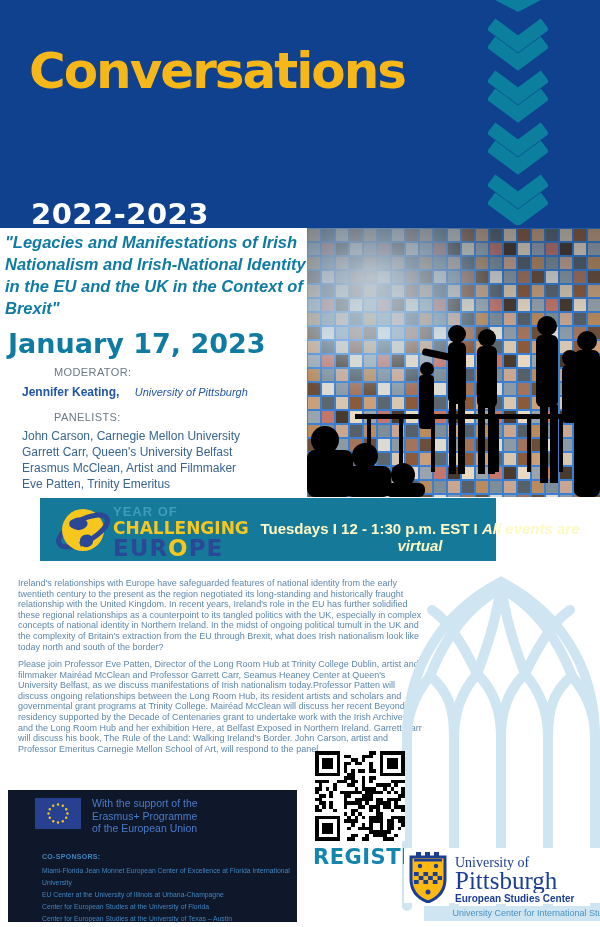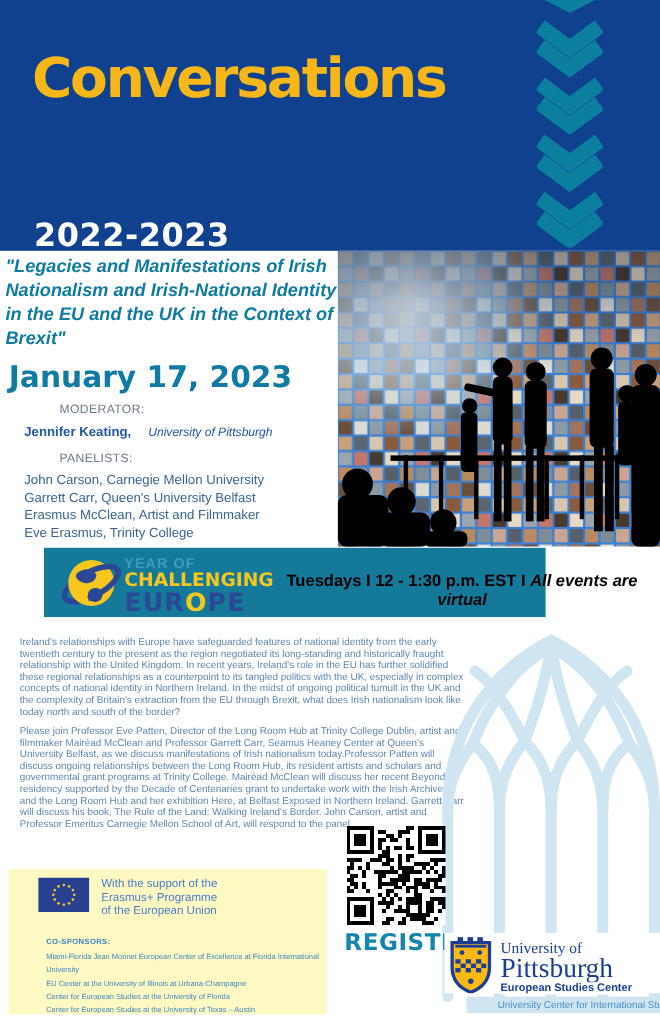--- a/index.html
+++ b/index.html
@@ -35,33 +35,33 @@
   
   .banner{position:absolute;left:40px;top:498px;width:456px;height:63px;background:#15799a;}
   .globe{position:absolute;left:14px;top:3px;}
   .logo-line1{position:absolute;left:73px;top:6px;font-size:13px;font-weight:600;color:#3f9cba;letter-spacing:1px;}
   .logo-line2{position:absolute;left:73px;top:20px;font-size:17px;font-weight:800;color:#f7c71e;
               font-family:"DejaVu Sans",sans-serif;letter-spacing:0px;}
   .logo-line3{position:absolute;left:73px;top:37px;font-size:23px;font-weight:800;color:#2a4896;
               font-family:"DejaVu Sans",sans-serif;letter-spacing:1px;}
   .logo-line3 .o-yellow{color:#f7c71e;}
   .schedule{position:absolute;left:200px;top:22px;width:360px;text-align:center;
-            font-size:15px;font-weight:bold;color:#000000;}
+            font-size:15px;font-weight:bold;color:#fef9c3;}
   .schedule .it{font-style:italic;}
 
   
   .para{position:absolute;left:18px;width:404px;font-size:9px;line-height:10.6px;color:#5d87ad;}
   .para1{top:578px;}
   .para2{top:659px;}
 
   
   .window{position:absolute;left:402px;top:572px;}
 
   
-  .support-box{position:absolute;left:8px;top:790px;width:289px;height:132px;background:#fef9c3;}
+  .support-box{position:absolute;left:8px;top:790px;width:289px;height:132px;background:#0f172a;}
   .euflag{position:absolute;left:27px;top:8px;width:46px;height:31px;background:#27408f;}
   .erasmus{position:absolute;left:84px;top:7px;font-size:10.5px;line-height:12.5px;color:#4a7cc9;}
   .cosp-label{position:absolute;left:34px;top:63px;font-size:7px;font-weight:bold;color:#3f86c0;letter-spacing:0.3px;}
   .cosp-list{position:absolute;left:34px;top:75px;font-size:6.8px;line-height:12px;color:#3f86c0;}
 
   
   .qr{position:absolute;left:315px;top:751px;width:90px;height:90px;background:#ffffff;}
   .register{position:absolute;left:313px;top:845px;font-size:21px;font-weight:800;color:#1486ae;
             font-family:"DejaVu Sans",sans-serif;letter-spacing:0.5px;cursor:pointer;}
 
@@ -107,21 +107,21 @@
   <div class="modline">
     <span class="modname">Jennifer Keating,</span>
     <span class="modaff">University of Pittsburgh</span>
   </div>
 
   <div class="panlabel">PANELISTS:</div>
   <div class="panelists">
     <div>John Carson, Carnegie Mellon University</div>
     <div>Garrett Carr, Queen's University Belfast</div>
     <div>Erasmus McClean, Artist and Filmmaker</div>
-    <div>Eve Erasmus, Trinity College</div>
+    <div>Eve Patten, Trinity Emeritus</div>
   </div>
 
   <svg class="photo" width="293" height="269" viewBox="0 0 293 269">
     <defs>
       <pattern id="tiles" width="56" height="56" patternUnits="userSpaceOnUse">
         <rect width="56" height="56" fill="#3a7fd2"></rect>
         <rect x="1" y="1" width="12" height="12" fill="#c9a07a"></rect>
         <rect x="15" y="1" width="12" height="12" fill="#5b666f"></rect>
         <rect x="29" y="1" width="12" height="12" fill="#d8c7b0"></rect>
         <rect x="43" y="1" width="12" height="12" fill="#8a5a3b"></rect>

